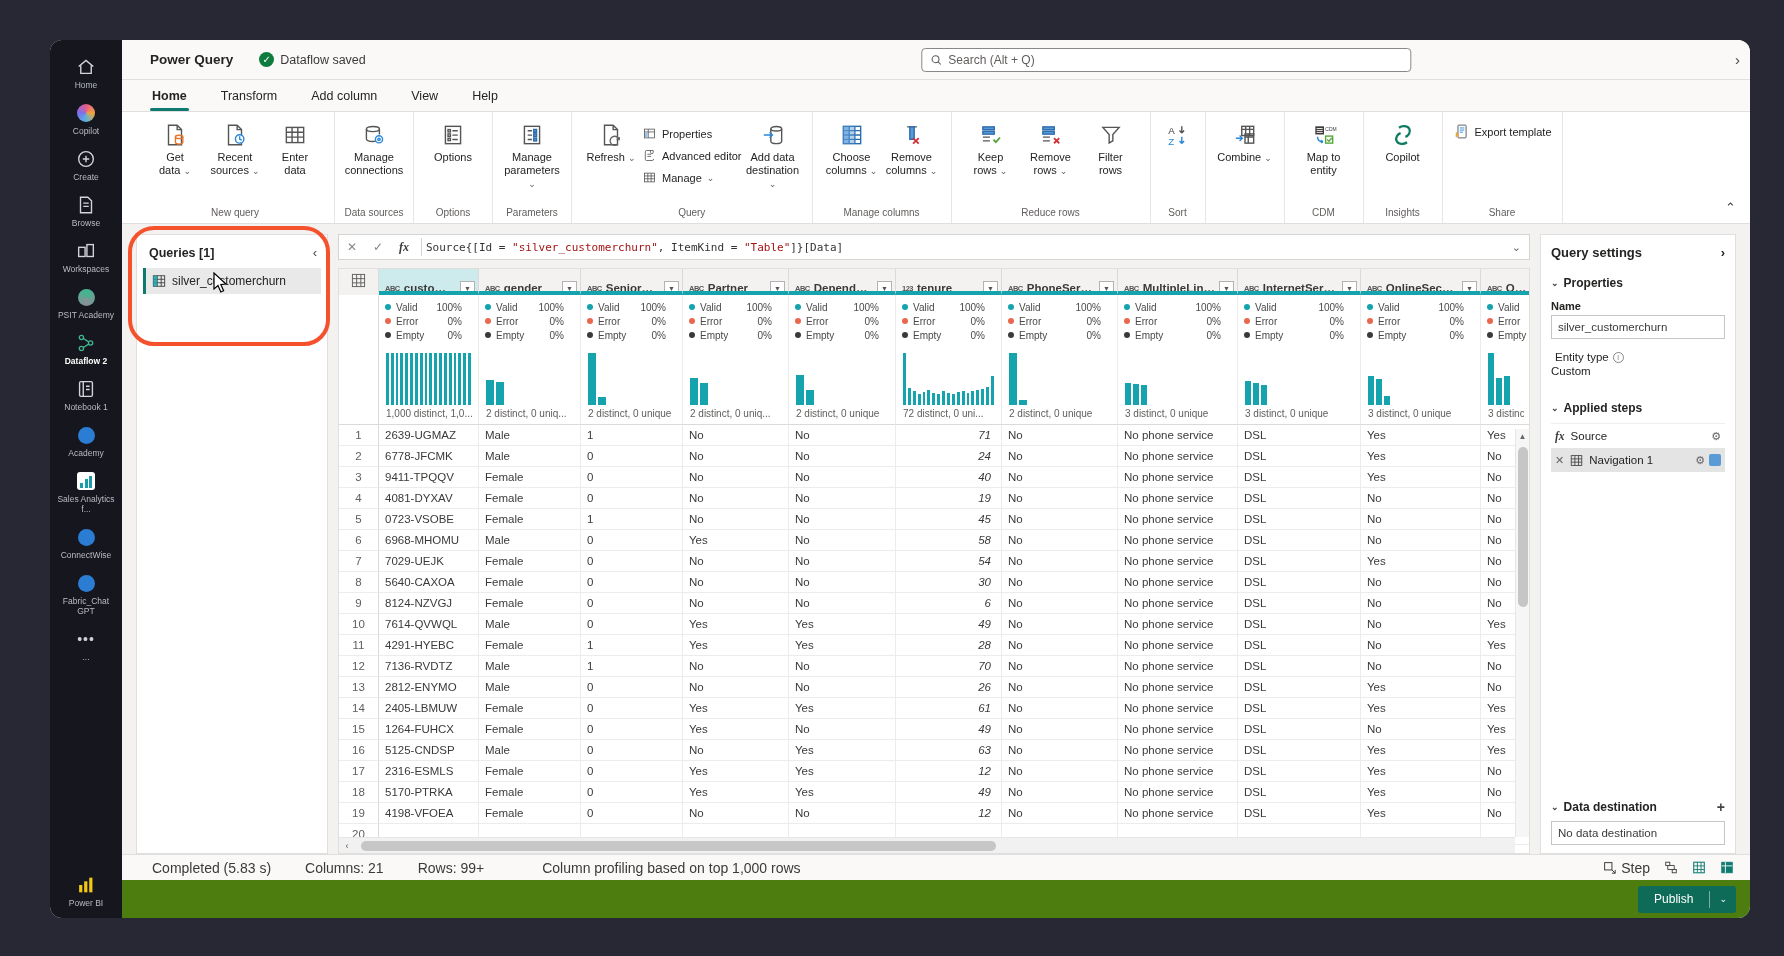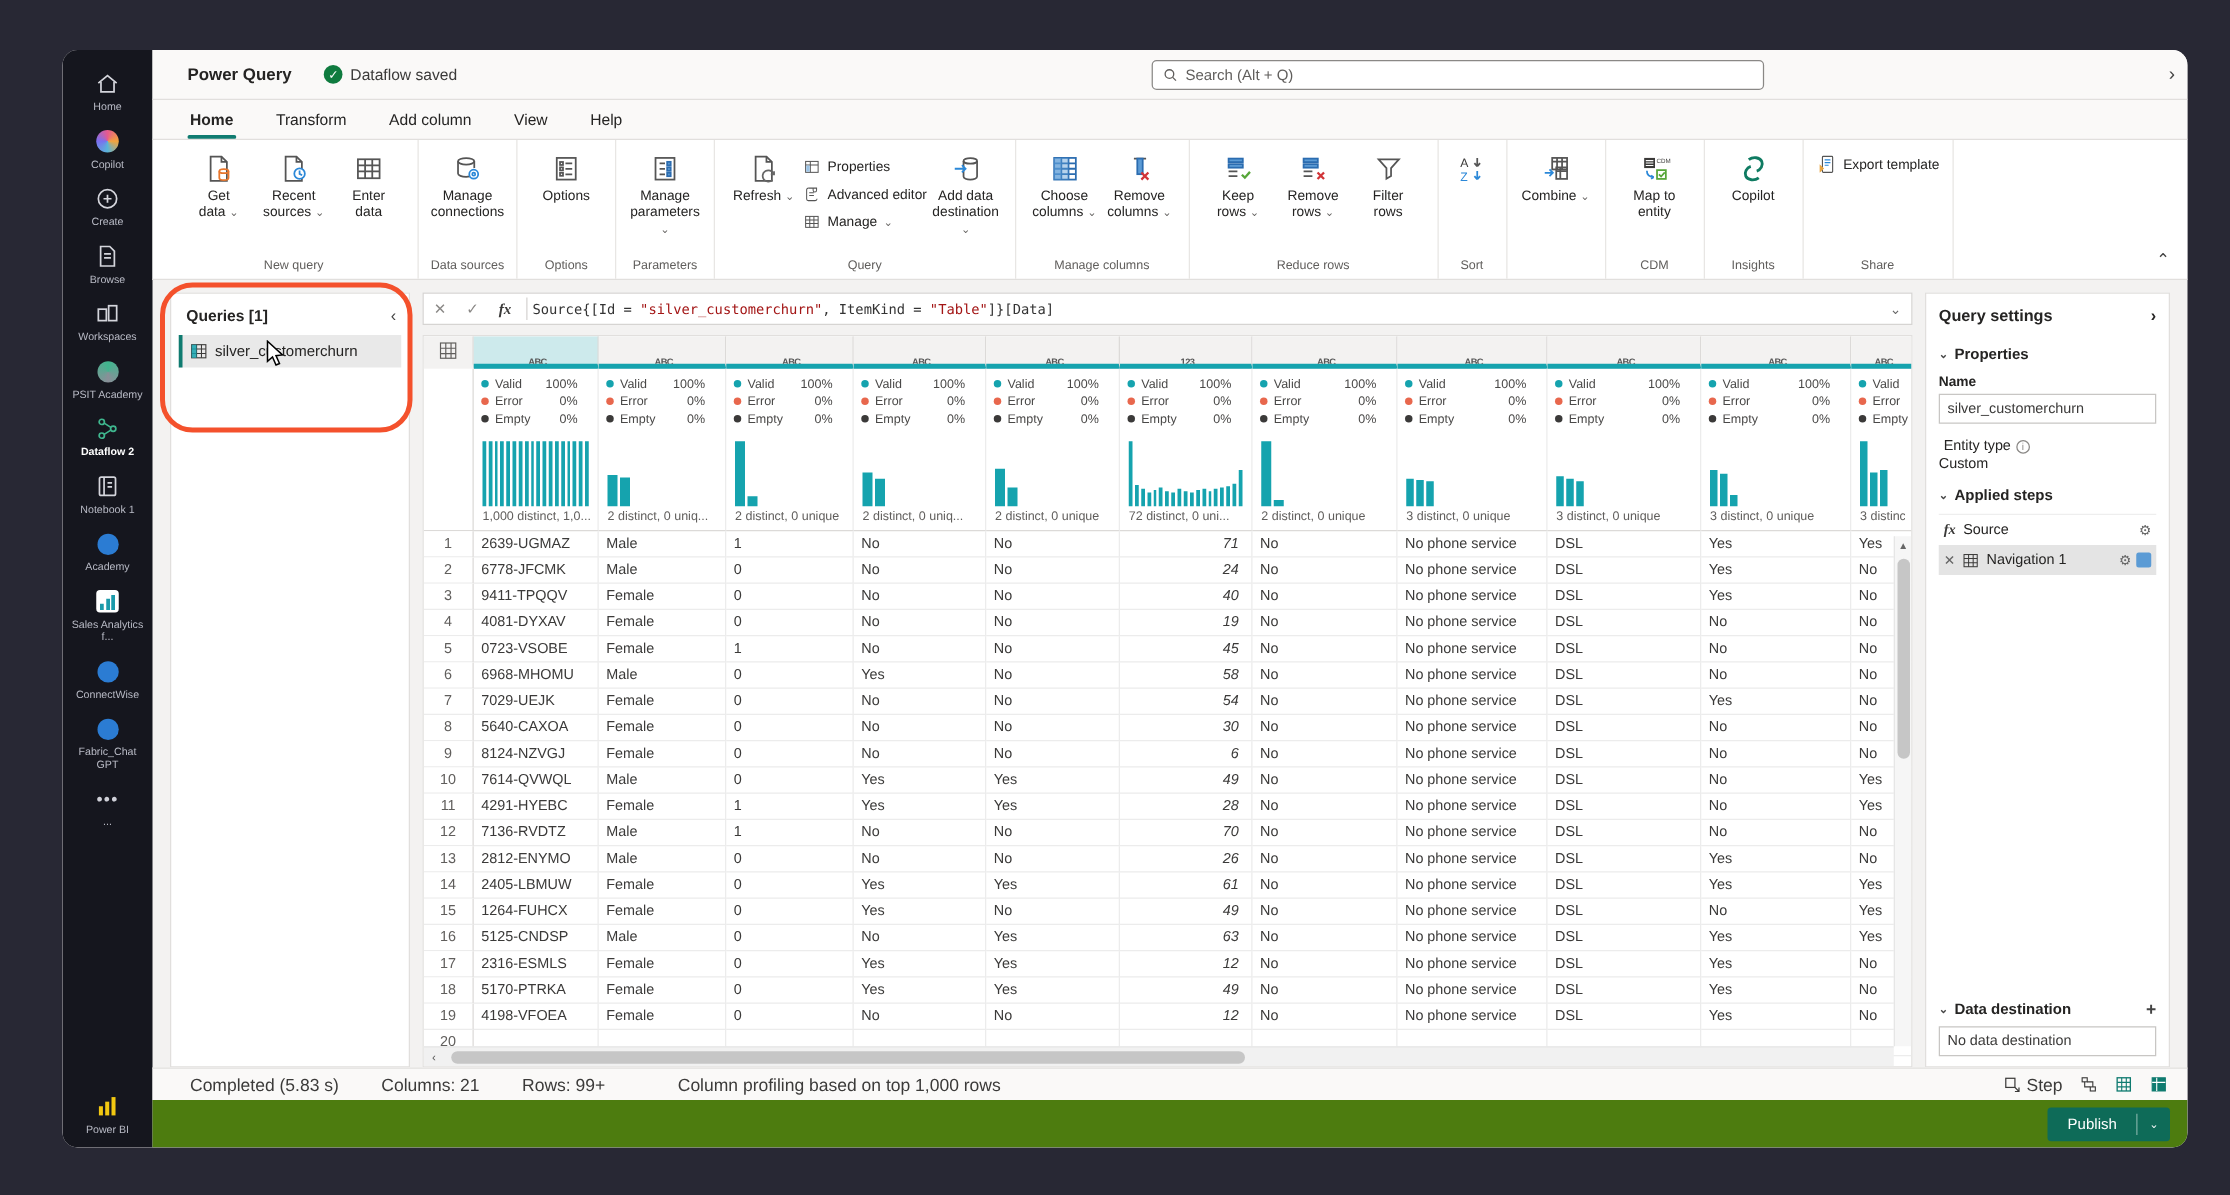--- a/index.html
+++ b/index.html
@@ -63,21 +63,21 @@
   .fbar{height:26px; background:#fff; border:1px solid #d6d4d2; display:flex; align-items:center; margin-bottom:8px;}
   .fbar .fico{width:26px; text-align:center; color:#8a8886; font-size:12px; cursor:pointer;}
   .fbar .fx{font-style:italic; font-family:"Liberation Serif",serif; color:#3b3a39; font-weight:bold;}
   .fbar .fdiv{width:1px; height:18px; background:#d6d4d2; margin:0 4px;}
   .ftext{font-family:"DejaVu Sans Mono", monospace; font-size:11px; color:#333; white-space:nowrap; overflow:hidden; flex:1;}
   .ftext .str{color:#a31515;}
   .fbar .fchev{margin-left:auto; padding:0 8px; color:#666; font-size:11px;}
   
   .gridwrap{flex:1; background:#fff; border:1px solid var(--line); position:relative; overflow:hidden;}
   .dgrid{display:grid; position:relative;}
-  .hcell{height:26px; background:#f3f2f1; border-right:1px solid #dcdad8; border-bottom:4px solid var(--teal); display:flex; align-items:center; gap:4px; padding:16px 3px 0 6px; font-size:11.5px; font-weight:bold; color:#3b3a39; overflow:hidden; white-space:nowrap; cursor:pointer;flex-direction:column;}
+  .hcell{height:26px; background:#f3f2f1; border-right:1px solid #dcdad8; border-bottom:4px solid var(--teal); display:flex; align-items:center; gap:4px; padding:16px 3px 0 6px; font-size:11.5px; font-weight:bold; color:#3b3a39; overflow:hidden; white-space:nowrap; cursor:pointer;}
   .hcell.sel{background:#cdeaec;}
   .hcell .ty{font-size:7.5px; color:#555; font-weight:bold; letter-spacing:-.5px; flex-shrink:0;}
   .hcell .nm{overflow:hidden; text-overflow:ellipsis; flex:1;}
   .fbtn{width:15px; height:15px; border:1px solid #b5b3b1; background:#fff; color:#555; font-size:7px; display:flex; align-items:center; justify-content:center; flex-shrink:0; cursor:pointer;}
   .corner{height:26px; background:#f3f2f1; border-right:1px solid #dcdad8; border-bottom:4px solid #f3f2f1; display:flex; align-items:center; justify-content:center; color:#605e5c;}
   .statcell{height:130px; border-right:1px solid var(--cell); border-bottom:1px solid #dcdad8; padding:5px 6px 0; overflow:hidden; display:flex; flex-direction:column;}
   .statcell.rowhead{background:#fff; border-right:1px solid #dcdad8;}
   .qrow{display:flex; align-items:center; gap:5px; font-size:10px; color:#4a4948; height:14px;text-align:right;}
   .qrow .dot{width:6px;height:6px;border-radius:50%;flex-shrink:0;}
   .qrow .qval{margin-left:auto; padding-right:10px;}
@@ -97,21 +97,21 @@
   
   .qset{width:196px; background:#fff; border:1px solid var(--line); flex-shrink:0; display:flex; flex-direction:column; padding:10px 10px 8px; font-size:12px;}
   .qset-title{display:flex; justify-content:space-between; font-size:13px; font-weight:bold; margin-bottom:10px;}
   .sec{display:flex; align-items:center; gap:5px; font-weight:bold; font-size:12px; margin:6px 0;}
   .sec .vchev{font-size:9px; color:#444;}
   .sec .plus{margin-left:auto; font-size:14px; color:#444; cursor:pointer;}
   .flab{font-size:11px; font-weight:bold; margin:4px 0 3px;}
   .finput{border:1px solid #c8c6c4; height:24px; display:flex; align-items:center; padding:0 6px; font-size:11.5px; color:#3b3a39; background:#fff; margin-bottom:8px;}
   .etype{font-size:11.5px; margin:4px 4px 2px; display:flex; align-items:center; gap:4px;}
   .info-i{width:11px;height:11px;border:1px solid #8a8886;border-radius:50%;font-size:8px;display:inline-flex;align-items:center;justify-content:center;color:#8a8886;}
-  .etype-val{font-size:11.5px; margin-bottom:6px;}
+  .etype-val{font-size:11.5px; margin-bottom:18px;}
   .steps{border-top:1px solid #eee; margin-top:2px;}
   .step{display:flex; align-items:center; gap:6px; height:24px; padding:0 4px; font-size:11.5px; cursor:pointer;}
   .step.sel{background:#e4e4e4;}
   .step .sfx{font-style:italic; font-family:"Liberation Serif",serif; font-weight:bold; color:#3b3a39;}
   .step .x{color:#666; font-size:11px;}
   .step .right{margin-left:auto; display:flex; gap:4px; align-items:center;}
   .gear{color:#666; font-size:11px;}
   .dest-ic{width:12px;height:12px;background:#5b9bd5;border-radius:2px;display:inline-block;}
   .qset .grow{flex:1;}
   .nodest{border:1px solid #c8c6c4; height:24px; display:flex; align-items:center; padding:0 6px; font-size:11.5px; color:#3b3a39;}

